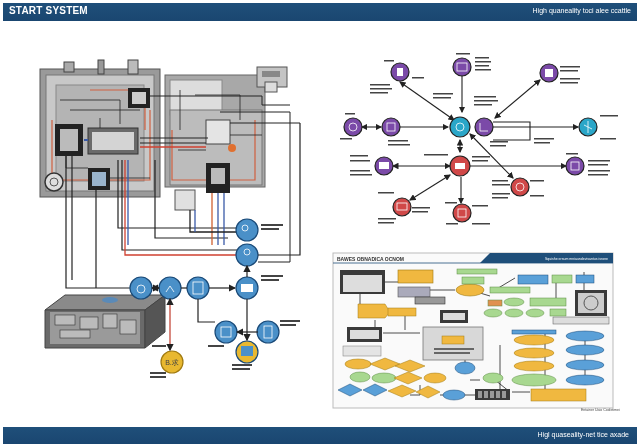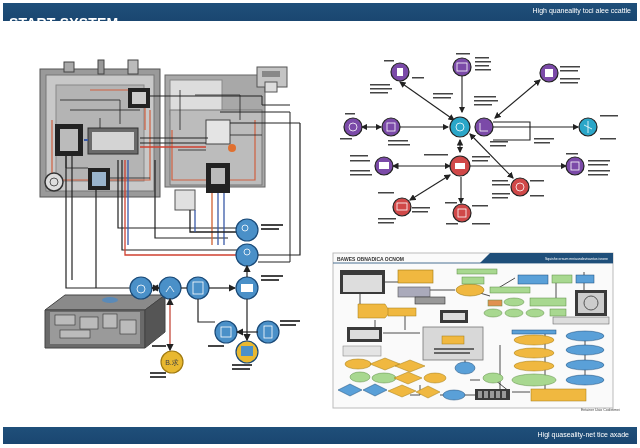--- a/index.html
+++ b/index.html
@@ -1,18 +1,18 @@
 <!DOCTYPE html>
 <html><head>
 <meta charset="utf-8">
 <style>
   html,body{margin:0;padding:0;}
   body{width:640px;height:448px;position:relative;background:#ffffff;overflow:hidden;font-family:"Liberation Sans",sans-serif;}
   .topbar{position:absolute;left:3px;top:3px;width:634px;height:18px;background:linear-gradient(#1f4f7a,#1a4670);}
-  .topbar .title{position:absolute;left:6px;top:12px;color:#fff;font-size:14px;font-weight:bold;letter-spacing:0.2px;}
+  .topbar .title{position:absolute;left:6px;top:2px;color:#fff;font-size:10px;font-weight:bold;letter-spacing:0.2px;}
   .topbar .tag{position:absolute;right:6px;top:4px;color:#fff;font-size:7px;}
   .botbar{position:absolute;left:3px;top:427px;width:634px;height:17px;background:linear-gradient(#1f4f7a,#1a4670);}
   .botbar .tag{position:absolute;right:8px;top:4px;color:#fff;font-size:7px;}
   svg{position:absolute;left:0;top:0;}
   .sublbl{font-size:4px;fill:#333;}
   .paneltitle{position:absolute;left:337px;top:256px;font-size:5px;font-weight:bold;color:#333;}
   .paneltag{position:absolute;left:545px;top:257px;font-size:3.5px;color:#fff;}
   .footnote{position:absolute;left:581px;top:408px;font-size:3.5px;color:#444;}
 </style>
 </head>

